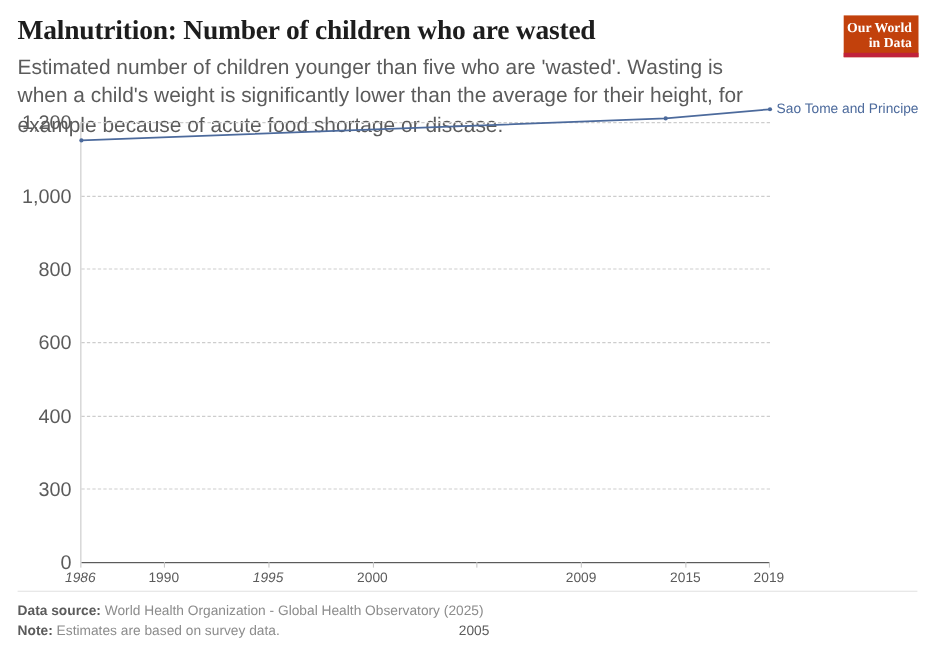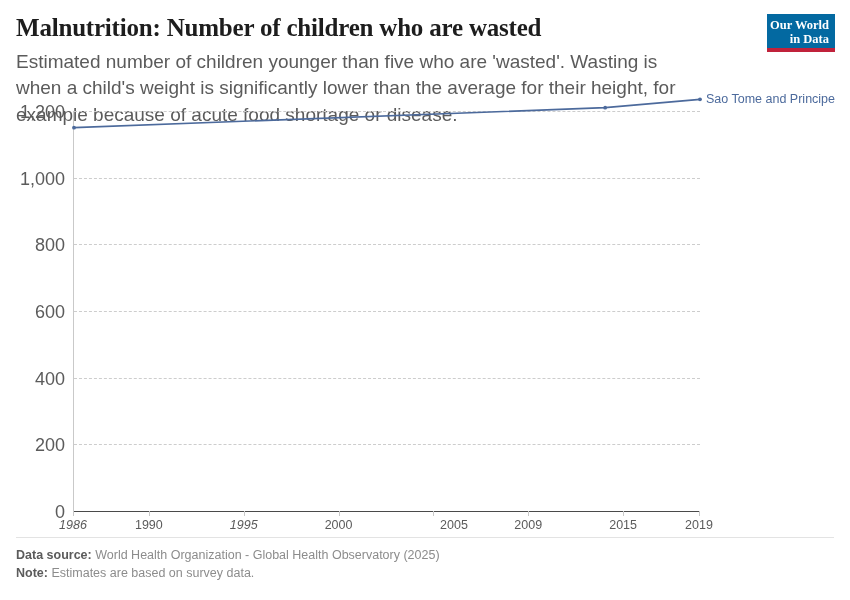--- a/index.html
+++ b/index.html
@@ -46,21 +46,21 @@
     margin: 0;
   }
 
   
   .logo {
     position: absolute;
     right: 15px;
     top: 14px;
     width: 68px;
     height: 38px;
-    background: #0369a1;
+    background: #c2410c;
     color: #ffffff;
     font-family: "Liberation Serif", serif;
     font-weight: 700;
     font-size: 12.5px;
     line-height: 1.12;
     text-align: right;
     padding: 4px 6px 0 0;
     box-sizing: border-box;
     border-bottom: 4px solid #c0223b;
   }
@@ -187,21 +187,21 @@
     <span>Our World</span>
     <span>in Data</span>
   </div>
 
   <div class="chart">
     <div class="plot" id="plot">
         <div class="gridline zero" style="top: 400px;">
           <span class="ytick">0</span>
         </div>
         <div class="gridline" style="top: 333.333px;">
-          <span class="ytick">200</span>
+          <span class="ytick">300</span>
         </div>
         <div class="gridline" style="top: 266.667px;">
           <span class="ytick">400</span>
         </div>
         <div class="gridline" style="top: 200px;">
           <span class="ytick">600</span>
         </div>
         <div class="gridline" style="top: 133.333px;">
           <span class="ytick">800</span>
         </div>
@@ -222,21 +222,21 @@
     <div class="xaxis" id="xaxis">
         <div class="xtickmark" style="left: 0px;"></div>
         <div class="xtick" style="left: 0px; font-style: italic;">1986</div>
         <div class="xtickmark" style="left: 75.8788px;"></div>
         <div class="xtick" style="left: 75.8788px;">1990</div>
         <div class="xtickmark" style="left: 170.727px;"></div>
         <div class="xtick" style="left: 170.727px; font-style: italic;">1995</div>
         <div class="xtickmark" style="left: 265.576px;"></div>
         <div class="xtick" style="left: 265.576px;">2000</div>
         <div class="xtickmark" style="left: 360.424px;"></div>
-        <div class="xtick" style="left: 381px;">2005</div>
+        <div class="xtick" style="left: 358px; margin-top: 48px;">2005</div>
         <div class="xtickmark" style="left: 455.273px;"></div>
         <div class="xtick" style="left: 455.273px;">2009</div>
         <div class="xtickmark" style="left: 550.121px;"></div>
         <div class="xtick" style="left: 550.121px;">2015</div>
         <div class="xtickmark" style="left: 626px;"></div>
         <div class="xtick" style="left: 626px;">2019</div>
       </div>
   </div>
 
   <div class="footer">

